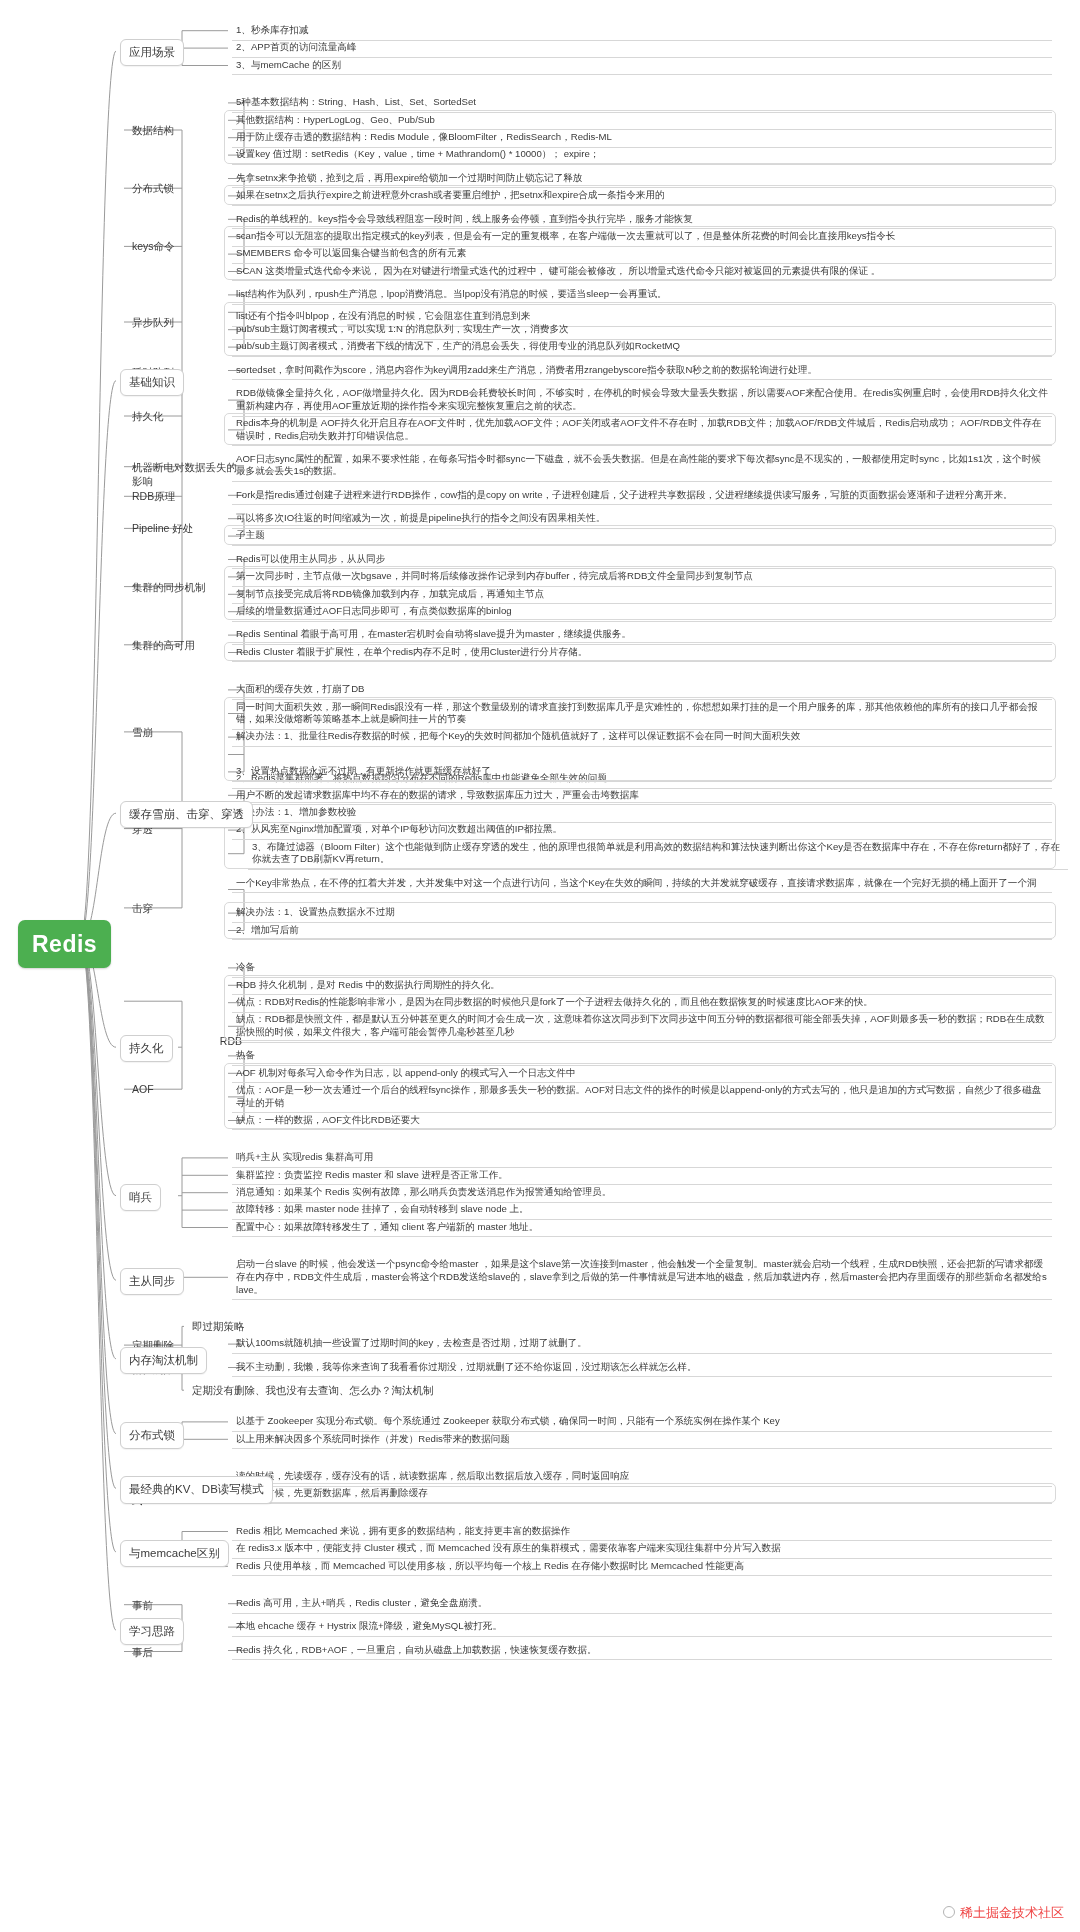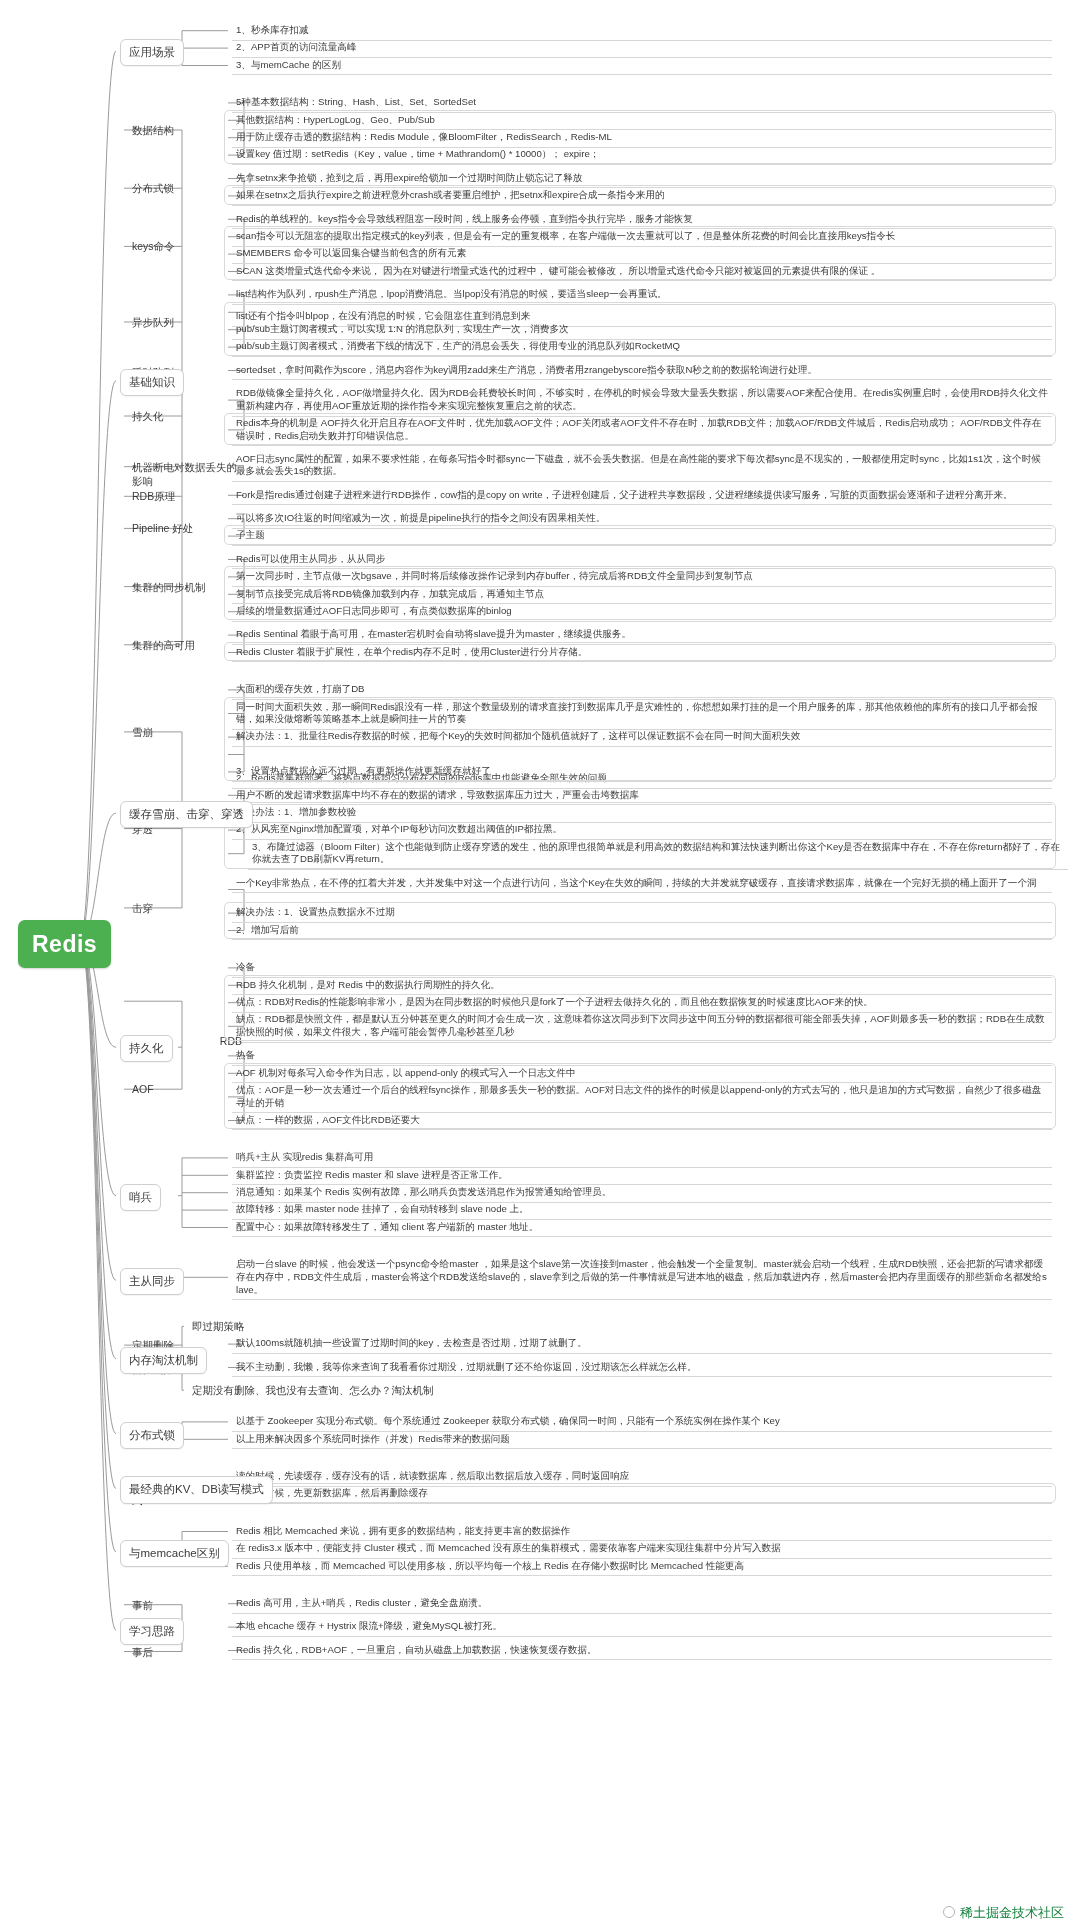--- a/index.html
+++ b/index.html
@@ -67,21 +67,21 @@
     border: 1px solid #d9d9d9;
     border-radius: 5px;
     background: transparent;
     pointer-events: none;
   }
   .watermark {
     position: absolute;
     right: 16px;
     bottom: 10px;
     font-size: 13px;
-    color: #15803d;
+    color: #ef4444;
   }
   .wm-ico {
     display: inline-block;
     width: 12px; height: 12px;
     border-radius: 50%;
     border: 1.6px solid #b4b4b4;
     margin-right: 5px;
     vertical-align: -1px;
   }
 </style>

